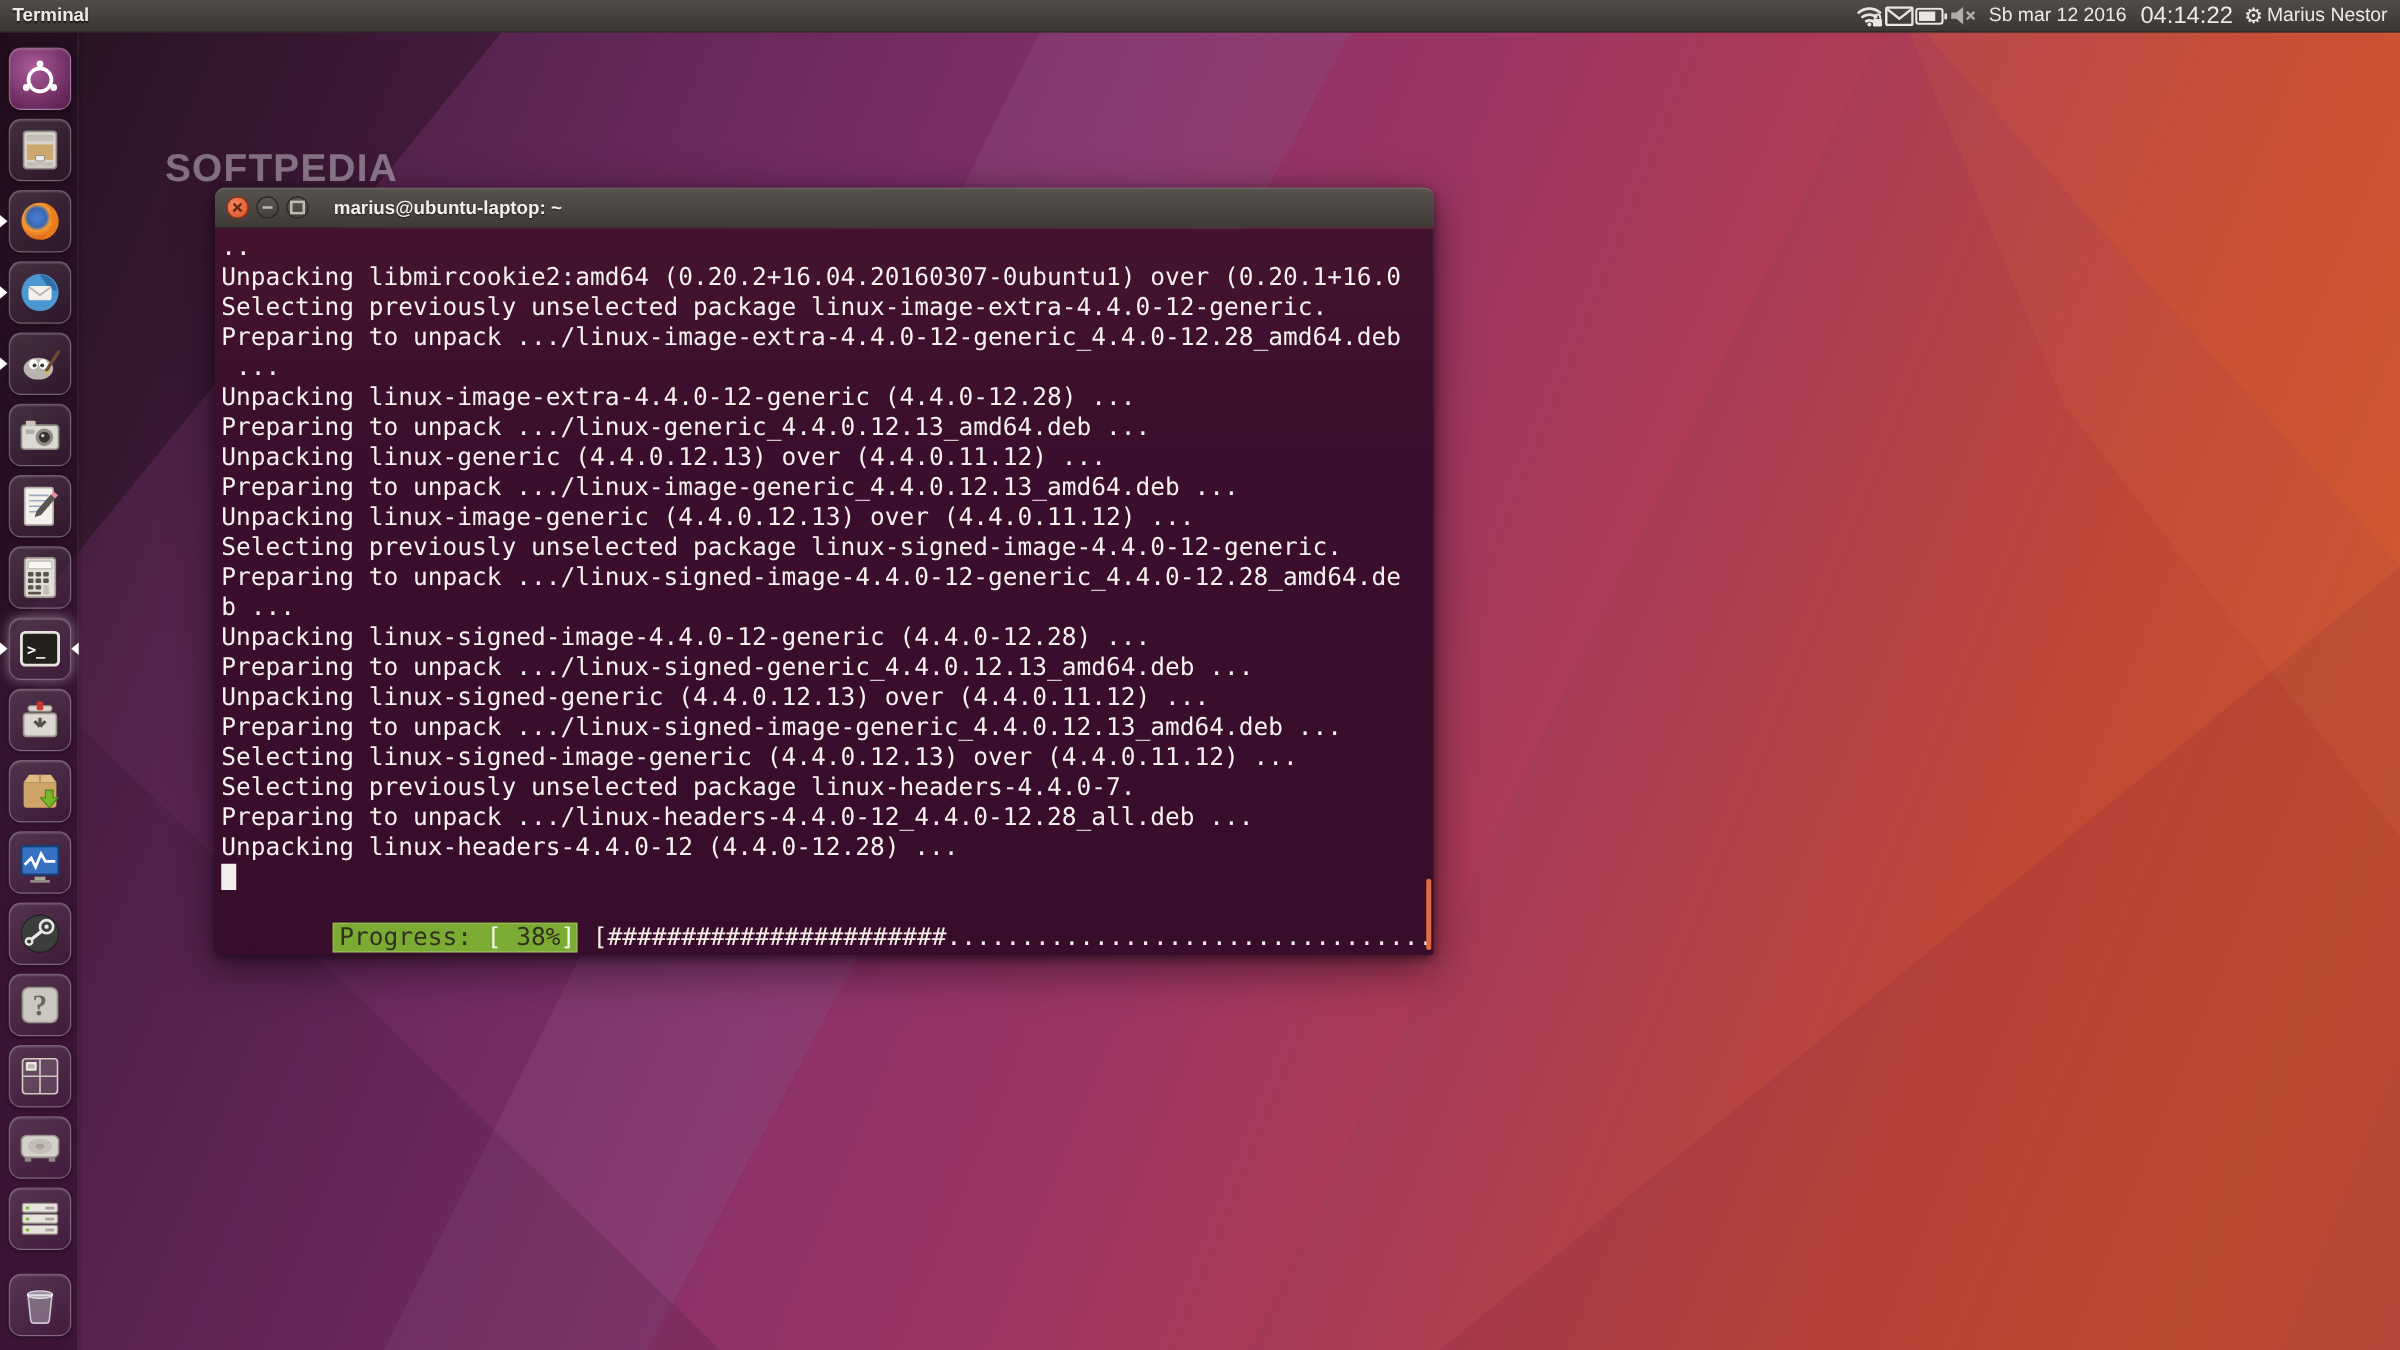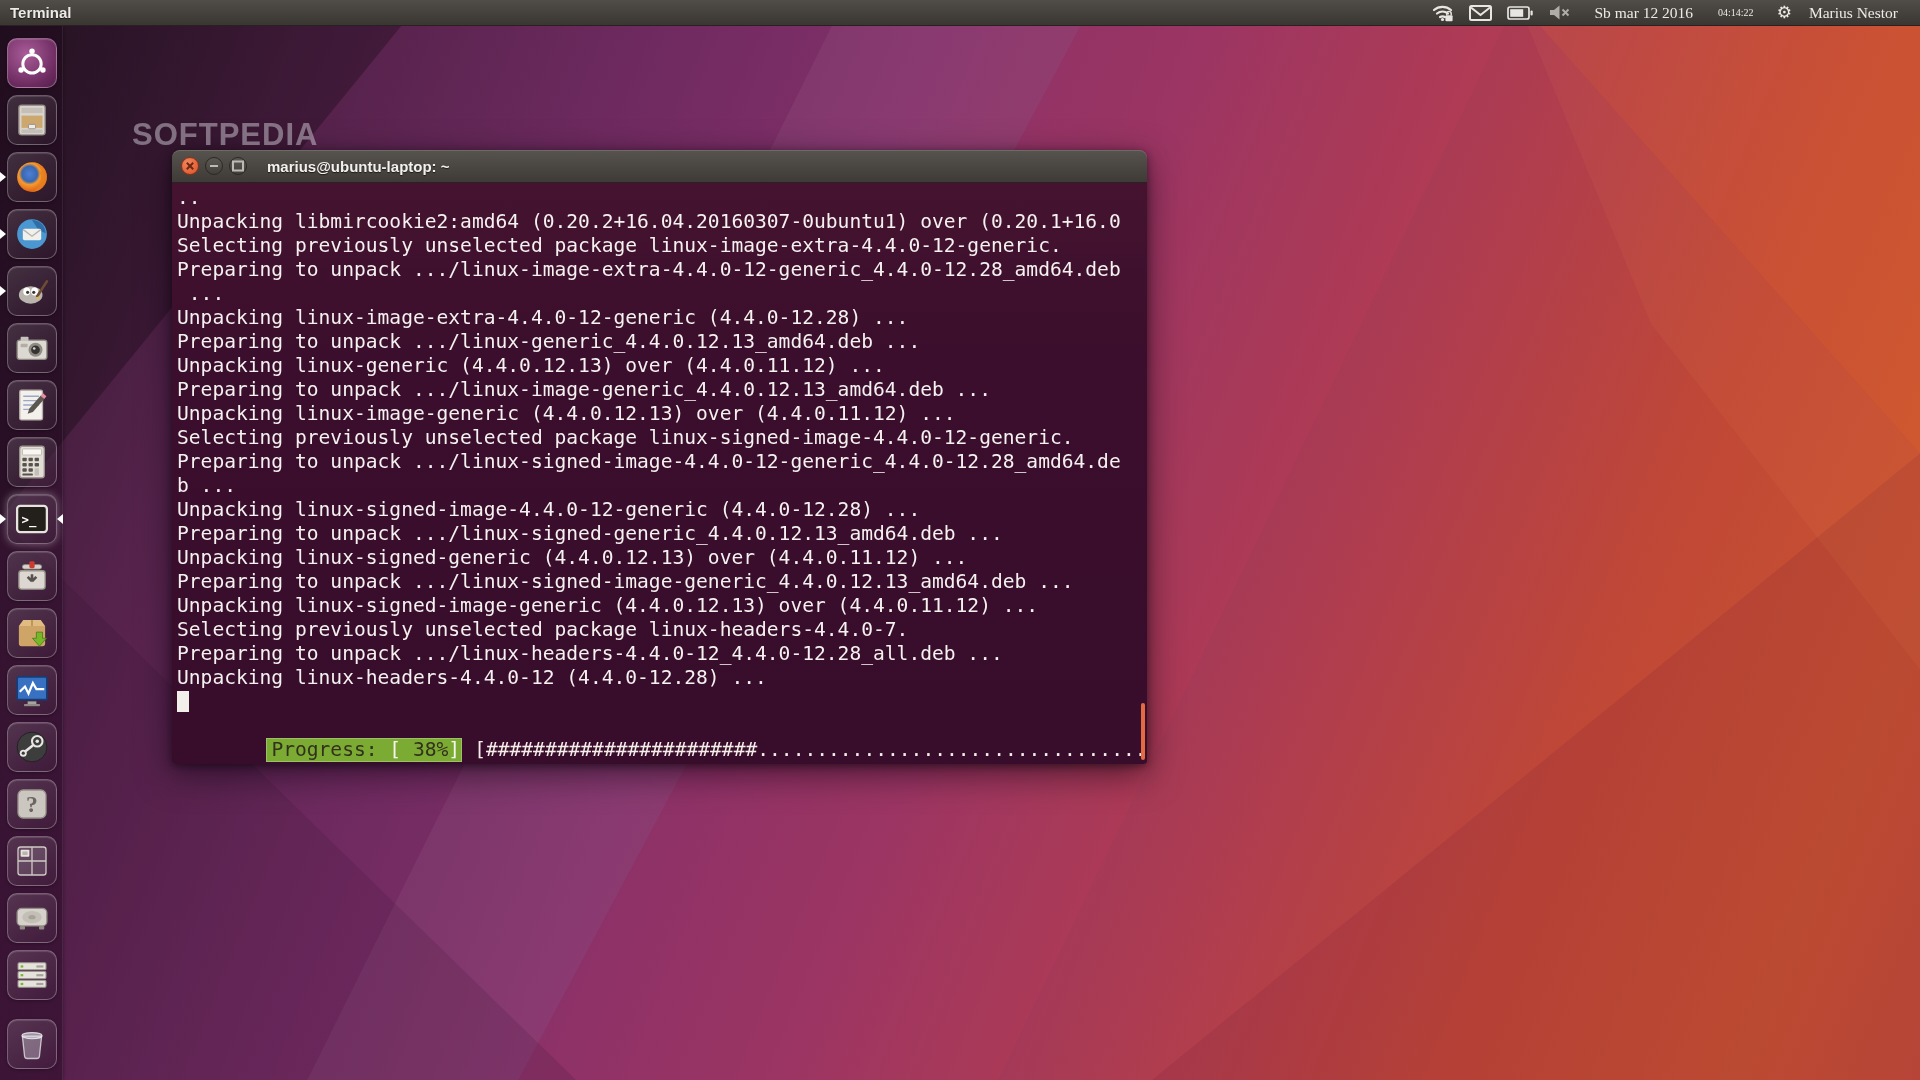--- a/index.html
+++ b/index.html
@@ -21,24 +21,24 @@
   .f7 { clip-path:polygon(79% 0,100% 42%,100% 62%,86% 30%); background:rgba(255,160,90,0.07);}
 
   
   .top-panel { position:absolute; left:0; top:0; width:1920px; height:26px; z-index:30;
     background:linear-gradient(#504c47,#3a3733);
     border-bottom:1px solid rgba(20,10,15,0.65);
     display:flex; align-items:center; justify-content:space-between;
     color:#eceae7; }
   .panel-app-title { font-size:15px; font-weight:bold; padding-left:10px;
     text-shadow:0 1px 1px rgba(0,0,0,0.6); }
-  .tray { display:flex; align-items:center; gap:15px; padding-right:22px; height:100%;font-family:Liberation Serif, serif; }
+  .tray { display:flex; align-items:center; gap:1px; padding-right:10px; height:100%; }
   .tray svg { display:block; }
   .tray-date { font-size:15.5px; margin-left:8px; }
-  .tray-time { font-size:10px; margin-left:10px; }
+  .tray-time { font-size:19px; margin-left:10px; }
   .tray-gear { font-size:17px; margin-left:8px; line-height:1; }
   .tray-user { font-size:15.5px; margin-left:2px; }
 
   
   .launcher { position:absolute; left:0; top:26px; width:63px; height:1054px; z-index:25;
     background:linear-gradient(rgba(28,6,26,0.42),rgba(36,8,34,0.5));
     box-shadow:inset -1px 0 0 rgba(255,255,255,0.08), 1px 0 3px rgba(0,0,0,0.25); }
   #launcher-items { position:absolute; top:8px; left:0; width:100%; }
   #launcher-bottom { position:absolute; bottom:8px; left:0; width:100%; }
   .launcher-item { position:relative; width:100%; height:57px;
@@ -398,21 +398,21 @@
           <div class="term-line">Unpacking linux-generic (4.4.0.12.13) over (4.4.0.11.12) ...</div>
           <div class="term-line">Preparing to unpack .../linux-image-generic_4.4.0.12.13_amd64.deb ...</div>
           <div class="term-line">Unpacking linux-image-generic (4.4.0.12.13) over (4.4.0.11.12) ...</div>
           <div class="term-line">Selecting previously unselected package linux-signed-image-4.4.0-12-generic.</div>
           <div class="term-line">Preparing to unpack .../linux-signed-image-4.4.0-12-generic_4.4.0-12.28_amd64.de</div>
           <div class="term-line">b ...</div>
           <div class="term-line">Unpacking linux-signed-image-4.4.0-12-generic (4.4.0-12.28) ...</div>
           <div class="term-line">Preparing to unpack .../linux-signed-generic_4.4.0.12.13_amd64.deb ...</div>
           <div class="term-line">Unpacking linux-signed-generic (4.4.0.12.13) over (4.4.0.11.12) ...</div>
           <div class="term-line">Preparing to unpack .../linux-signed-image-generic_4.4.0.12.13_amd64.deb ...</div>
-          <div class="term-line">Unpacking linux-signed-image-generic (4.4.0.12.13) over (4.4.0.11.12) ...</div>
+          <div class="term-line">Selecting linux-signed-image-generic (4.4.0.12.13) over (4.4.0.11.12) ...</div>
           <div class="term-line">Selecting previously unselected package linux-headers-4.4.0-7.</div>
           <div class="term-line">Preparing to unpack .../linux-headers-4.4.0-12_4.4.0-12.28_all.deb ...</div>
           <div class="term-line">Unpacking linux-headers-4.4.0-12 (4.4.0-12.28) ...</div>
         </div>
       <div class="term-line"><span class="cursor"></span></div>
       <div class="term-line progress-line">
         <span class="progress-chip"><span>Progress: </span><span class="pb">[</span><span> 38%</span><span class="pb">]</span></span><span class="bar">[#######################......................................]</span>
       </div>
       <div class="scroll-thumb"></div>
     </div>

